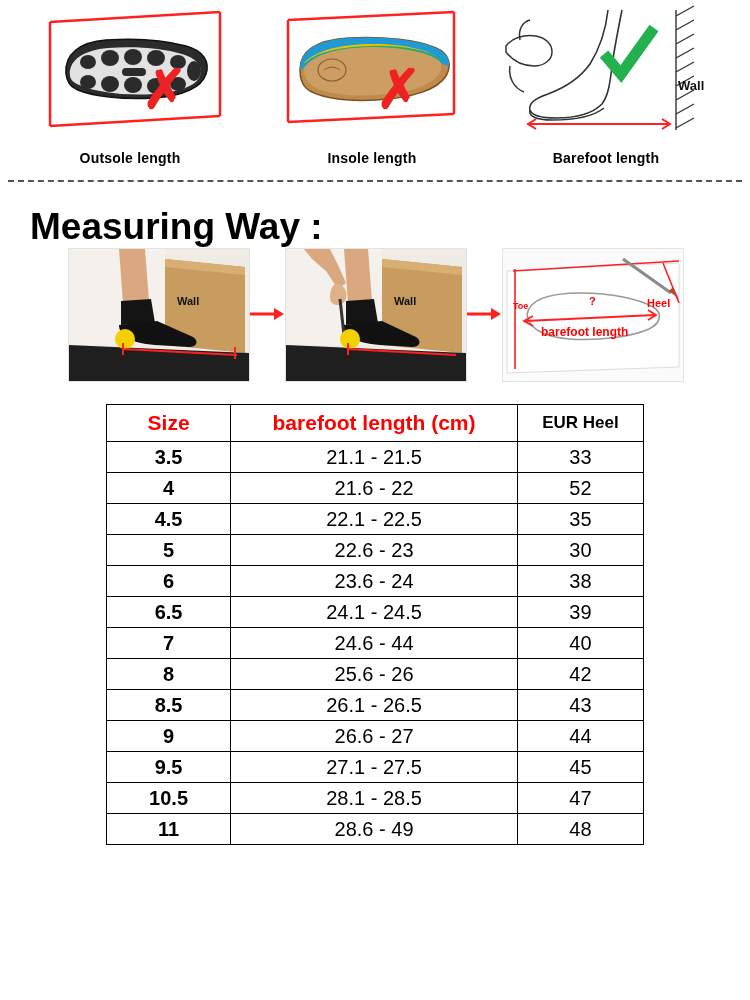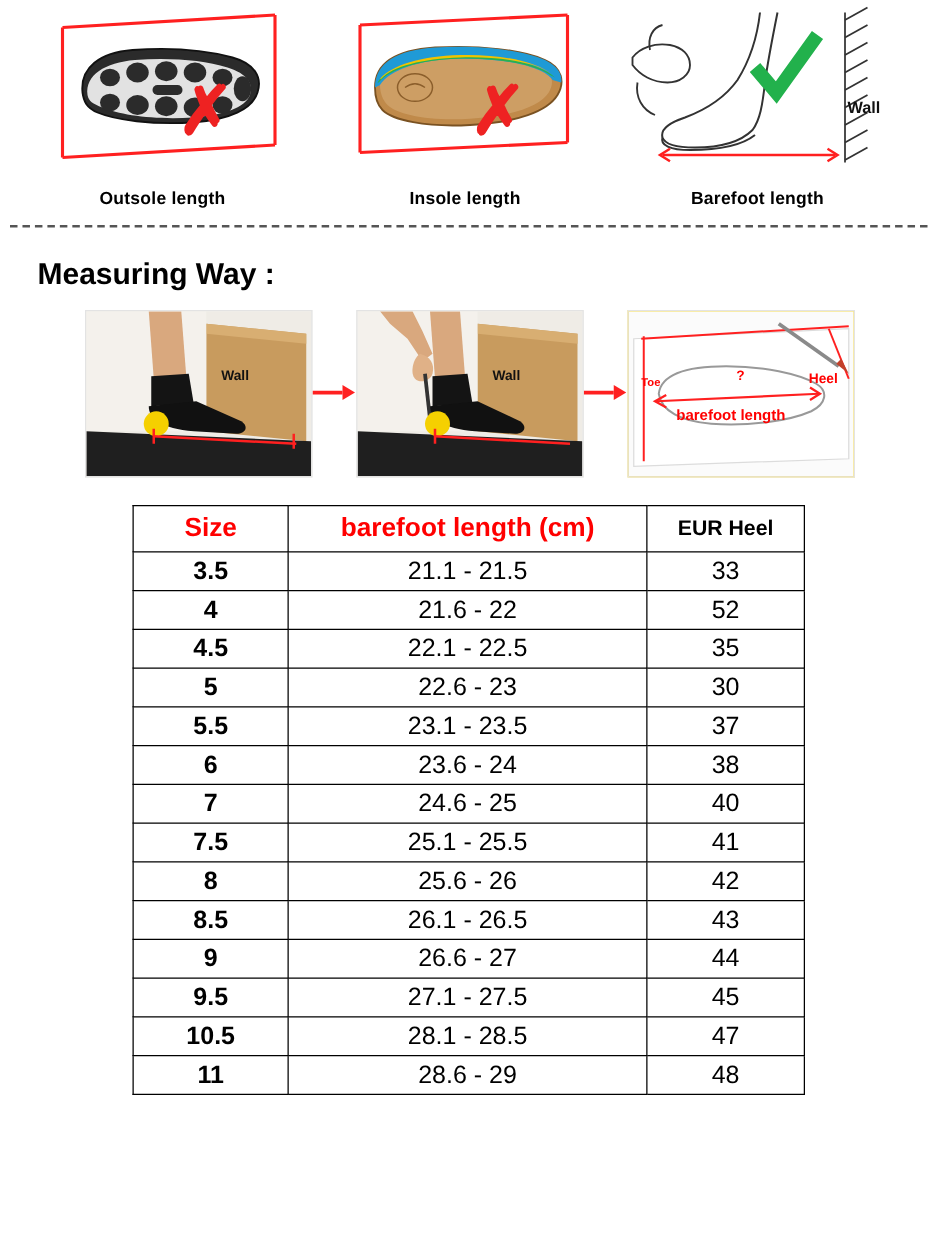--- a/index.html
+++ b/index.html
@@ -75,21 +75,21 @@
     width: 734px;
     border-top: 2px dashed #555;
     height: 0;
   }
 
   
   .section-title {
     position: absolute;
     left: 30px;
     top: 206px;
-    font-size: 24px;
+    font-size: 37px;
     font-weight: bold;
     color: #000;
   }
 
   .photo-row {
     position: absolute;
     left: 68px;
     top: 248px;
     width: 614px;
     height: 136px;
@@ -98,21 +98,21 @@
     position: absolute;
     top: 0;
     width: 180px;
     height: 132px;
     overflow: hidden;
     border: 1px solid #e3e3e3;
     background: #f3f1ee;
   }
   .photo-1 { left: 0; }
   .photo-2 { left: 217px; }
-  .photo-3 { left: 434px; background:#fde047; }
+  .photo-3 { left: 434px; background:#fef9c3; }
 
   .arrow-between {
     position: absolute;
     top: 58px;
     width: 34px;
     height: 16px;
   }
   .arrow-1 { left: 182px; }
   .arrow-2 { left: 399px; }
 
@@ -393,38 +393,33 @@
         <td class="col-size">4.5</td>
         <td class="col-len">22.1 - 22.5</td>
         <td class="col-eur">35</td>
       </tr>
     <tr>
         <td class="col-size">5</td>
         <td class="col-len">22.6 - 23</td>
         <td class="col-eur">30</td>
       </tr>
     <tr>
-        <td class="col-size">5.5</td>
-        <td class="col-len">23.1 - 23.5</td>
-        <td class="col-eur">37</td>
-      </tr>
-    <tr>
         <td class="col-size">6</td>
         <td class="col-len">23.6 - 24</td>
         <td class="col-eur">38</td>
       </tr>
     <tr>
+        <td class="col-size">6.5</td>
+        <td class="col-len">24.1 - 24.5</td>
+        <td class="col-eur">39</td>
+      </tr>
+    <tr>
         <td class="col-size">7</td>
-        <td class="col-len">24.6 - 25</td>
+        <td class="col-len">24.6 - 44</td>
         <td class="col-eur">40</td>
-      </tr>
-    <tr>
-        <td class="col-size">7.5</td>
-        <td class="col-len">25.1 - 25.5</td>
-        <td class="col-eur">41</td>
       </tr>
     <tr>
         <td class="col-size">8</td>
         <td class="col-len">25.6 - 26</td>
         <td class="col-eur">42</td>
       </tr>
     <tr>
         <td class="col-size">8.5</td>
         <td class="col-len">26.1 - 26.5</td>
         <td class="col-eur">43</td>
@@ -439,17 +434,17 @@
         <td class="col-len">27.1 - 27.5</td>
         <td class="col-eur">45</td>
       </tr>
     <tr>
         <td class="col-size">10.5</td>
         <td class="col-len">28.1 - 28.5</td>
         <td class="col-eur">47</td>
       </tr>
     <tr>
         <td class="col-size">11</td>
-        <td class="col-len">28.6 - 29</td>
+        <td class="col-len">28.6 - 49</td>
         <td class="col-eur">48</td>
       </tr>
   </tbody>
 </table>
 
 </body></html>

